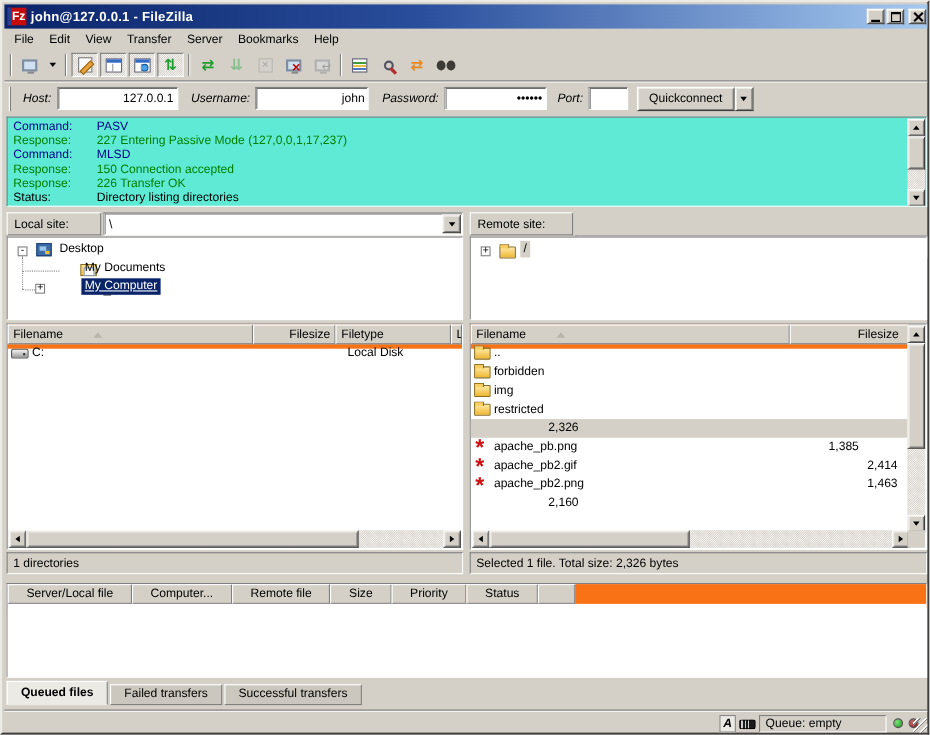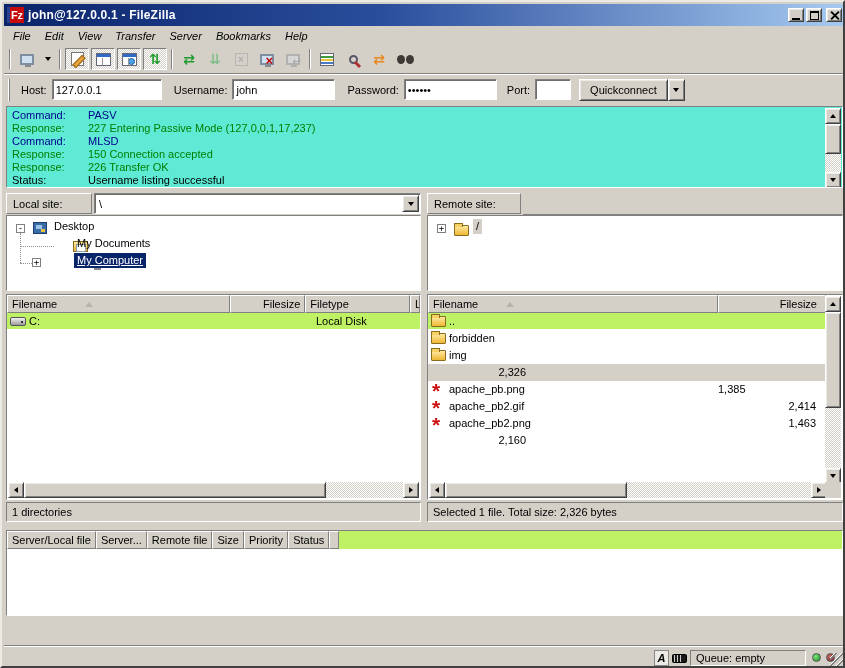--- a/index.html
+++ b/index.html
@@ -27,21 +27,21 @@
   .winbtn { width:16px; height:14px; display:inline-flex; align-items:center; justify-content:center;
       margin-left:2px; position:relative; }
   .g-min { width:8px; height:2px; background:#000; margin-top:7px; }
   .g-max { width:9px; height:9px; border:1px solid #000; border-top:2px solid #000; }
   .g-x { position:relative; width:9px; height:9px; }
   .g-x::before,.g-x::after { content:""; position:absolute; left:4px; top:-1px; width:2px; height:11px; background:#000; }
   .g-x::before { transform:rotate(45deg); } .g-x::after { transform:rotate(-45deg); }
 
   
   .menubar { left:2px; top:24px; width:841px; height:19px; display:flex; align-items:center; padding-left:2px; }
-  .menu-item { padding:2px 7px; cursor:default;font-style:italic; }
+  .menu-item { padding:2px 7px; cursor:default; }
   .toolbar { left:2px; top:43px; width:841px; height:28px; display:flex; align-items:center; padding-left:2px; }
   .tb-sep { width:2px; height:20px; border-left:1px solid #808080; border-right:1px solid #fff; margin:0 3px; }
   .tbi { width:24px; height:22px; display:flex; align-items:center; justify-content:center;
          border:1px solid transparent; margin:0 1px; position:relative; }
   .tbi.pressed { border-color:#808080 #fff #fff #808080; }
   .tbi.pressed > * { position:relative; }
   .tbi.dd { width:14px; }
   .dis { opacity:.45; filter:grayscale(60%); }
   .g-monitor { width:14px; height:11px; background:#CFE0F0; border:2px solid #7E8EA0; position:relative; }
   .g-monitor::after { content:""; position:absolute; left:3px; bottom:-4px; width:6px; height:2px; background:#8A8A8A; }
@@ -63,22 +63,22 @@
   .g-mag { width:9px; height:9px; border:2px solid #556; border-radius:50%; position:relative; }
   .g-mag::after { content:""; position:absolute; right:-5px; bottom:-4px; width:7px; height:3px; background:#B03030; transform:rotate(45deg); }
   .g-bino { position:relative; width:17px; height:11px; }
   .g-bino::before,.g-bino::after { content:""; position:absolute; top:1px; width:8px; height:9px; border-radius:50%; background:#3E3A36; }
   .g-bino::before { left:0; } .g-bino::after { right:0; }
 
   
   .quickbar { left:2px; top:71px; width:841px; height:32px; border-top:1px solid #808080;
       box-shadow:inset 0 1px 0 #fff; display:flex; align-items:center; }
   .qc-grip { width:2px; height:22px; border-left:1px solid #fff; border-right:1px solid #808080; margin:0 6px 0 4px; }
-  .qlabel { margin:0 5px; }
-  .qinput { height:21px; background:#fff; font:11px "Liberation Sans",sans-serif; padding:0 3px; outline:none; }
+  .qlabel { margin:0 5px;font-style:italic; }
+  .qinput { height:21px; background:#fff; font:11px "Liberation Sans",sans-serif; padding:0 3px; outline:none;text-align:right; }
   .qc-btn { height:22px; padding:0 10px; font:11px "Liberation Sans",sans-serif; display:flex; align-items:center; }
   .dd-arrow { width:0; height:0; border-left:3.5px solid transparent; border-right:3.5px solid transparent; border-top:4px solid #000; }
 
   
   .log { left:4px; top:104px; width:837px; height:82px; background:#5eead4; position:absolute; overflow:hidden; }
   .log-line { display:flex; height:13px; line-height:13px; padding-left:4px; }
   .log-type { width:76px; flex:none; }
   .log-body { position:absolute; left:1px; top:2px; right:17px; bottom:1px; overflow:hidden; }
 
   
@@ -118,34 +118,34 @@
   .ti-desktop { width:14px; height:12px; background:#3A6EA5; border:1px solid #1F3C73; position:relative; }
   .ti-desktop::before { content:""; position:absolute; left:2px; top:2px; width:6px; height:4px; background:#9CC3EC; }
   .ti-desktop::after { content:""; position:absolute; right:1px; bottom:1px; width:4px; height:3px; background:#E8C23D; }
   .ti-docs { width:15px; height:11px; background:linear-gradient(#FFE9A2,#EFB733); border:1px solid #8A6D1F; position:relative; }
   .ti-docs::after { content:""; position:absolute; left:2px; top:2px; width:8px; height:6px; background:#fff; border:1px solid #8899aa; }
   .ti-computer { width:13px; height:10px; background:#7FA8D9; border:2px solid #4A5A6A; position:relative; }
   .ti-computer::after { content:""; position:absolute; left:1px; bottom:-5px; width:7px; height:2px; background:#8A8A8A; }
 
   
   .listview { position:absolute; background:#fff; }
-  .hrow { position:absolute; left:0; top:0; height:34px; display:flex; background:#bef264;text-align:center; }
+  .hrow { position:absolute; left:0; top:0; height:22px; display:flex; background:#f97316;text-align:center; }
   .hcol { height:18px; border:1px solid; border-color:#fff #808080 #808080 #fff;
       display:flex; align-items:center; padding:0 4px; background:#D4D0C8; white-space:nowrap; overflow:hidden; }
   .sort-asc { width:0; height:0; border-left:4px solid transparent; border-right:4px solid transparent;
       border-bottom:5px solid #B8B4AC; margin-left:28px; }
   .lrow { display:flex; height:17px; line-height:17px; white-space:nowrap; }
   .lrow .c-name { display:flex; align-items:center; gap:3px; padding-left:3px; overflow:hidden; }
   .cell { overflow:hidden; flex:none; }
 
   
   .minibar { position:absolute; height:20px; line-height:18px; padding:0 5px;
       border:1px solid; border-color:#808080 #fff #fff #808080; }
   .qcol { height:18px; border:1px solid; border-color:#fff #808080 #808080 #fff;
-      display:flex; align-items:center; padding:0 4px; background:#D4D0C8; white-space:nowrap; overflow:hidden; }
+      display:flex; align-items:center; padding:0 16px; background:#D4D0C8; white-space:nowrap; overflow:hidden; }
   .tabs { position:absolute; left:4px; top:616px; height:23px; display:flex; align-items:flex-end; }
   .tab { height:19px; line-height:17px; padding:0 12px; background:#CCC7BE; margin-right:2px;
       border:1px solid; border-color:#fff #808080 #808080 #fff; }
   .tab.active { height:22px; line-height:20px; background:#ECEAE4; font-weight:bold; border-bottom-color:#ECEAE4; }
 
   
   .statusbar { left:2px; top:643px; width:841px; height:23px; border-top:1px solid #808080;
       box-shadow:inset 0 1px 0 #fff; }
   .sb-queue { position:absolute; left:686px; top:4px; width:116px; height:16px; line-height:15px; padding:0 5px;
       border:1px solid; border-color:#808080 #fff #fff #808080; }
@@ -282,21 +282,21 @@
           <span>150 Connection accepted</span>
         </div>
 
         <div class="log-line" style="color: rgb(0, 127, 0);">
           <span class="log-type">Response:</span>
           <span>226 Transfer OK</span>
         </div>
 
         <div class="log-line" style="color: rgb(0, 0, 0);">
           <span class="log-type">Status:</span>
-          <span>Username listing successful</span>
+          <span>Directory listing directories</span>
         </div>
       </div>
     <div class="abs dither" style="right:1px; top:1px; width:16px; height:80px">
       <div class="abs sbtn" style="left:0; top:0; width:16px; height:16px">
           <span class="a-up"></span>
         </div>
       <div class="abs thumb" style="left:0; top:16px; width:16px; height:30px"></div>
       <div class="abs sbtn" style="left:0; top:64px; width:16px; height:16px">
           <span class="a-dn"></span>
         </div>
@@ -408,32 +408,39 @@
         </div>
 
         <div class="lrow">
           <span class="cell c-name" style="width:290px">
             <span class="ic ic-folder"></span>
             <span>img</span>
           </span>
           <span class="cell" style="width:108px; text-align:right; padding-right:10px"></span>
         </div>
 
+        <div class="lrow">
+          <span class="cell c-name" style="width:290px">
+            <span class="ic ic-folder"></span>
+            <span>restricted</span>
+          </span>
+          <span class="cell" style="width:108px; text-align:right; padding-right:10px"></span>
+        </div>
 
 
         <div class="lrow sel-inactive">
           <span class="cell" style="width:108px; text-align:right; padding-right:10px">2,326</span>
         </div>
 
         <div class="lrow">
           <span class="cell c-name" style="width:290px">
             <span class="ic ic-image"></span>
             <span>apache_pb.png</span>
           </span>
-          <span class="cell" style="width:108px; text-align:left; padding-right:10px">1,385</span>
+          <span class="cell" style="width:108px; text-align:center; padding-right:10px">1,385</span>
         </div>
 
         <div class="lrow">
           <span class="cell c-name" style="width:290px">
             <span class="ic ic-image"></span>
             <span>apache_pb2.gif</span>
           </span>
           <span class="cell" style="width:108px; text-align:right; padding-right:10px">2,414</span>
         </div>
 
@@ -470,30 +477,36 @@
     <div class="abs" style="right:1px; bottom:1px; width:16px; height:16px; background:#D4D0C8"></div>
   </div>
 
   <div class="minibar" style="left:4px; top:500px; width:415px">1 directories</div>
   <div class="minibar" style="left:425px; top:500px; width:416px">Selected 1 file. Total size: 2,326 bytes</div>
 
   <div class="listview s" style="left:4px; top:528px; width:837px; height:86px">
     <div class="hrow" style="width:835px">
 
     <span class="qcol">Server/Local file</span>
-        <span class="qcol">Server...</span>
+        <span class="qcol">Computer...</span>
         <span class="qcol">Remote file</span>
         <span class="qcol">Size</span>
         <span class="qcol">Priority</span>
         <span class="qcol">Status</span>
         <span class="qcol"></span>
       </div>
     <div class="abs" style="left:0; top:18px; width:835px; height:66px; background:#fff"></div>
   </div>
 
+  <div class="tabs">
+
+  <span class="tab active">Queued files</span>
+      <span class="tab">Failed transfers</span>
+      <span class="tab">Successful transfers</span>
+    </div>
 
   <div class="abs statusbar">
     <span class="sb-a">A</span>
     <span class="sb-spd"></span>
     <span class="sb-queue">Queue: empty</span>
     <span class="led led-green"></span>
     <span class="led led-red"></span>
     <span class="grip"></span>
   </div>
 

